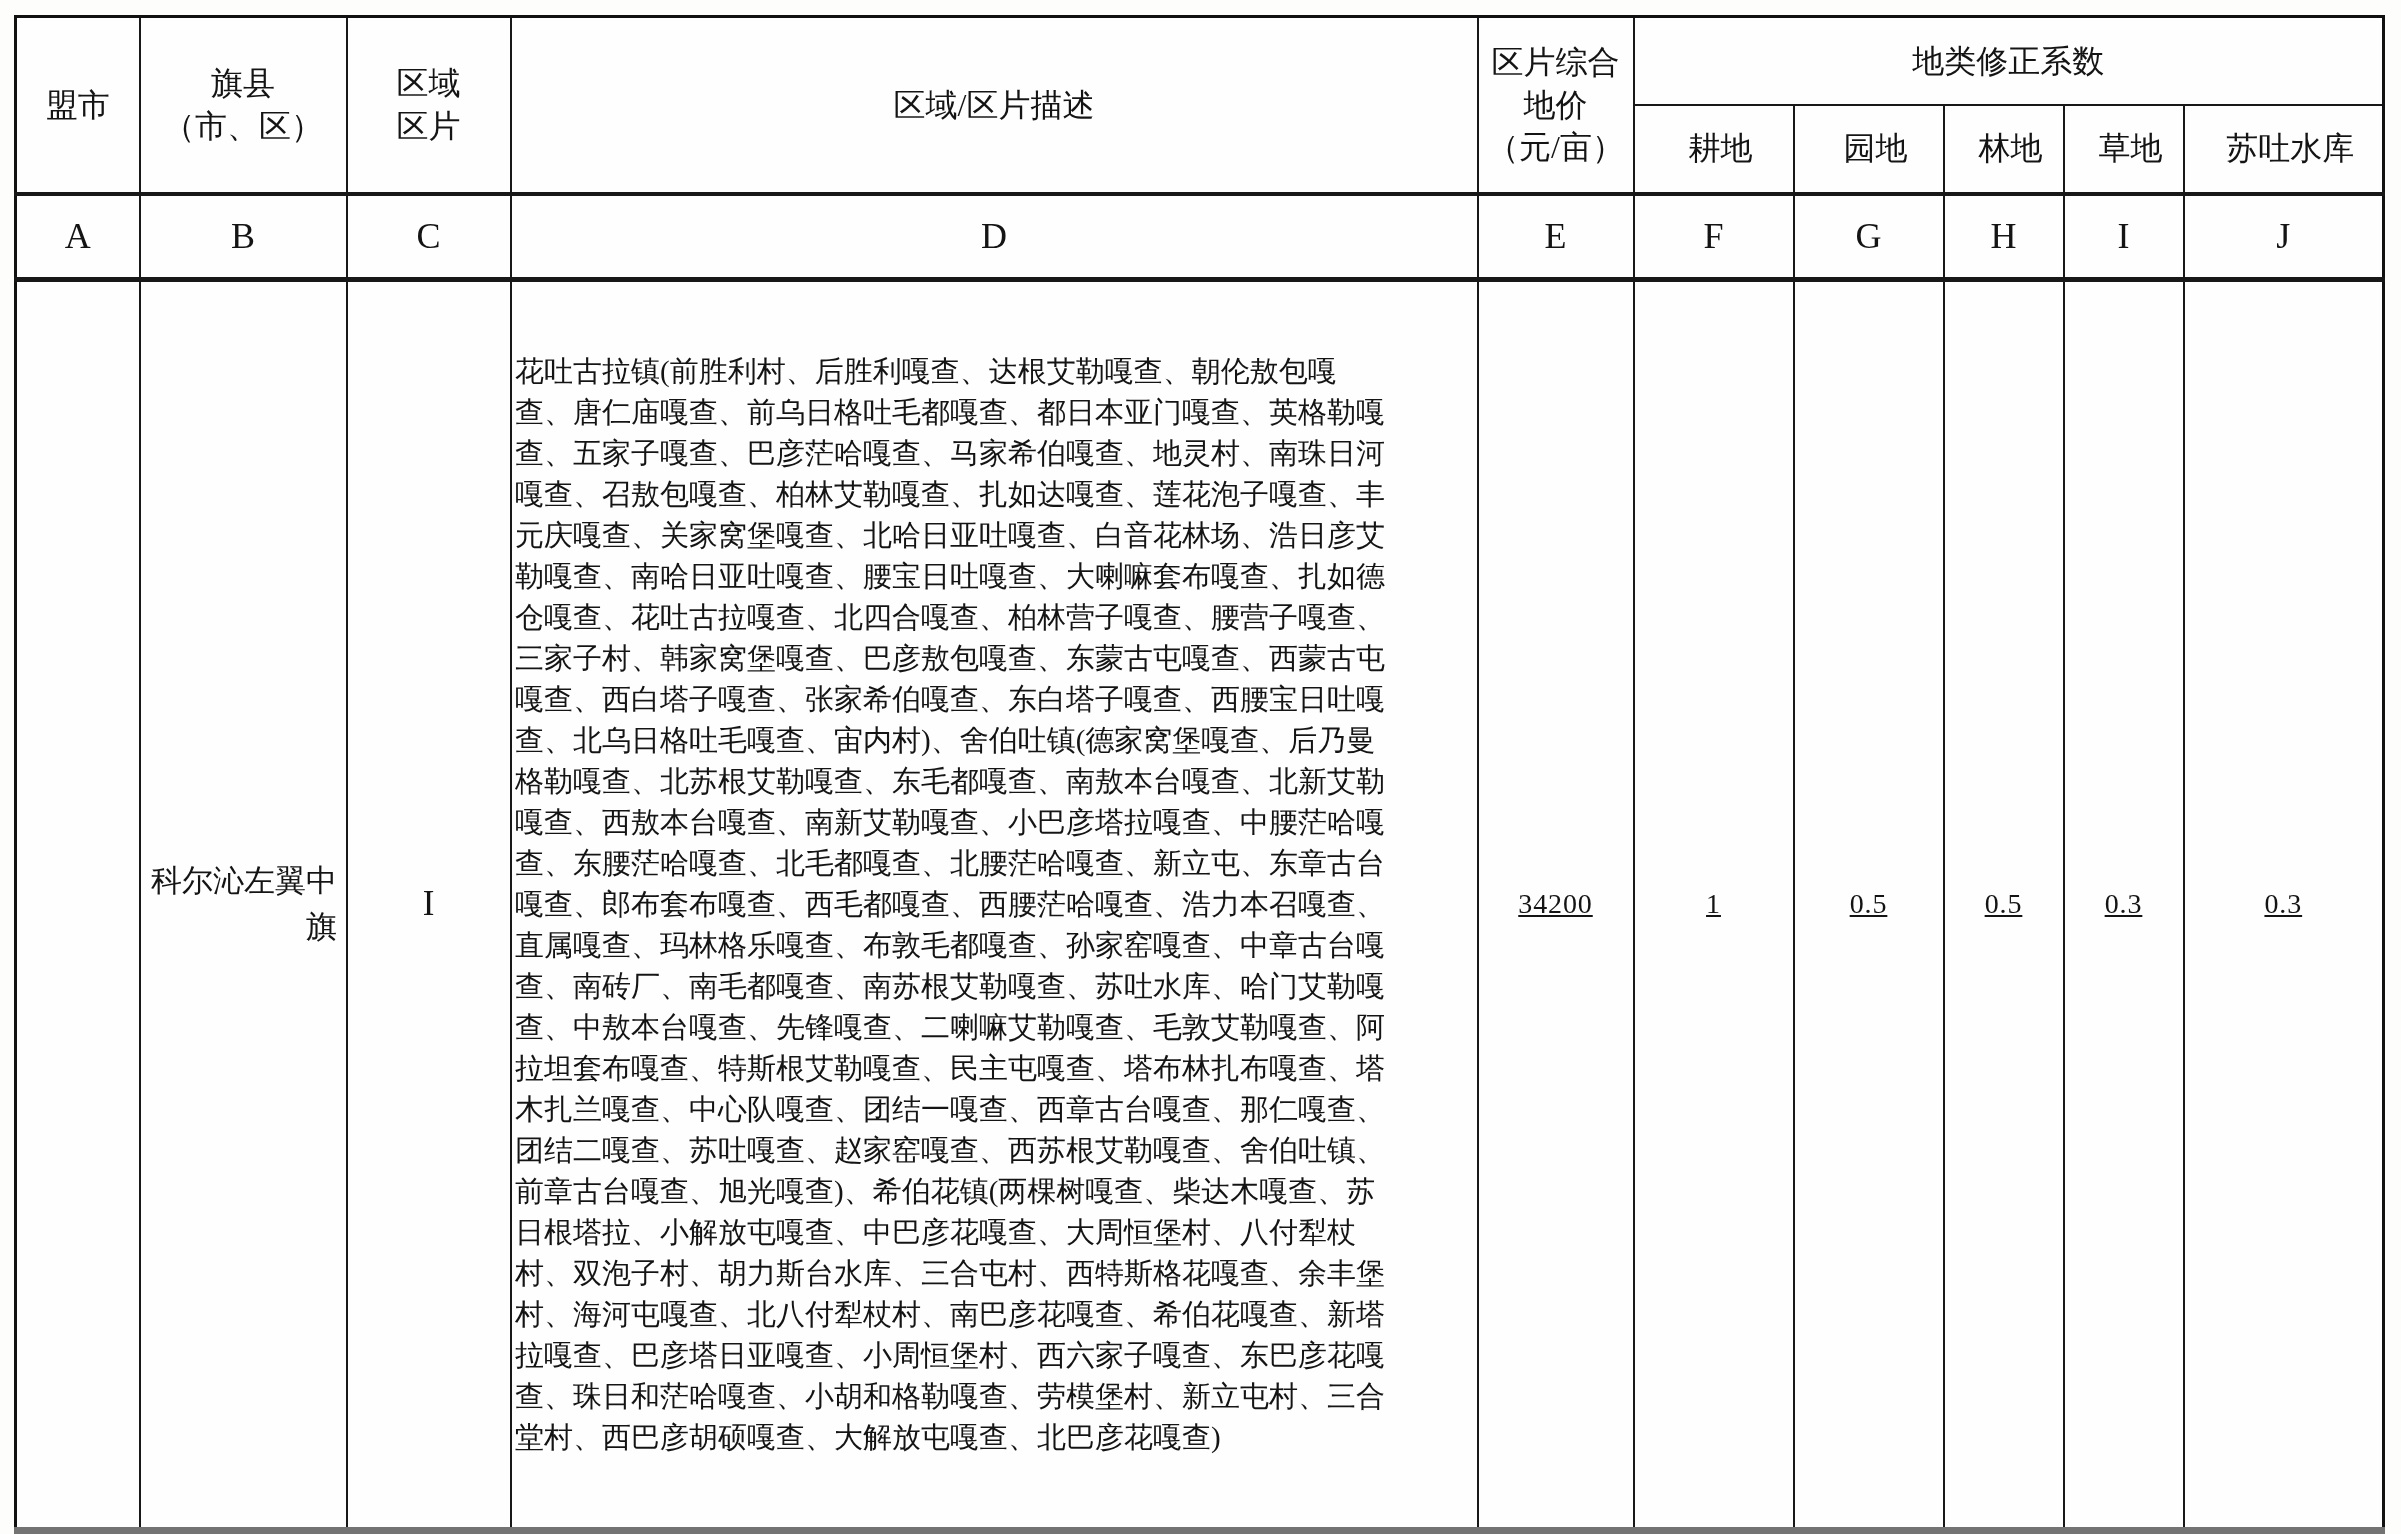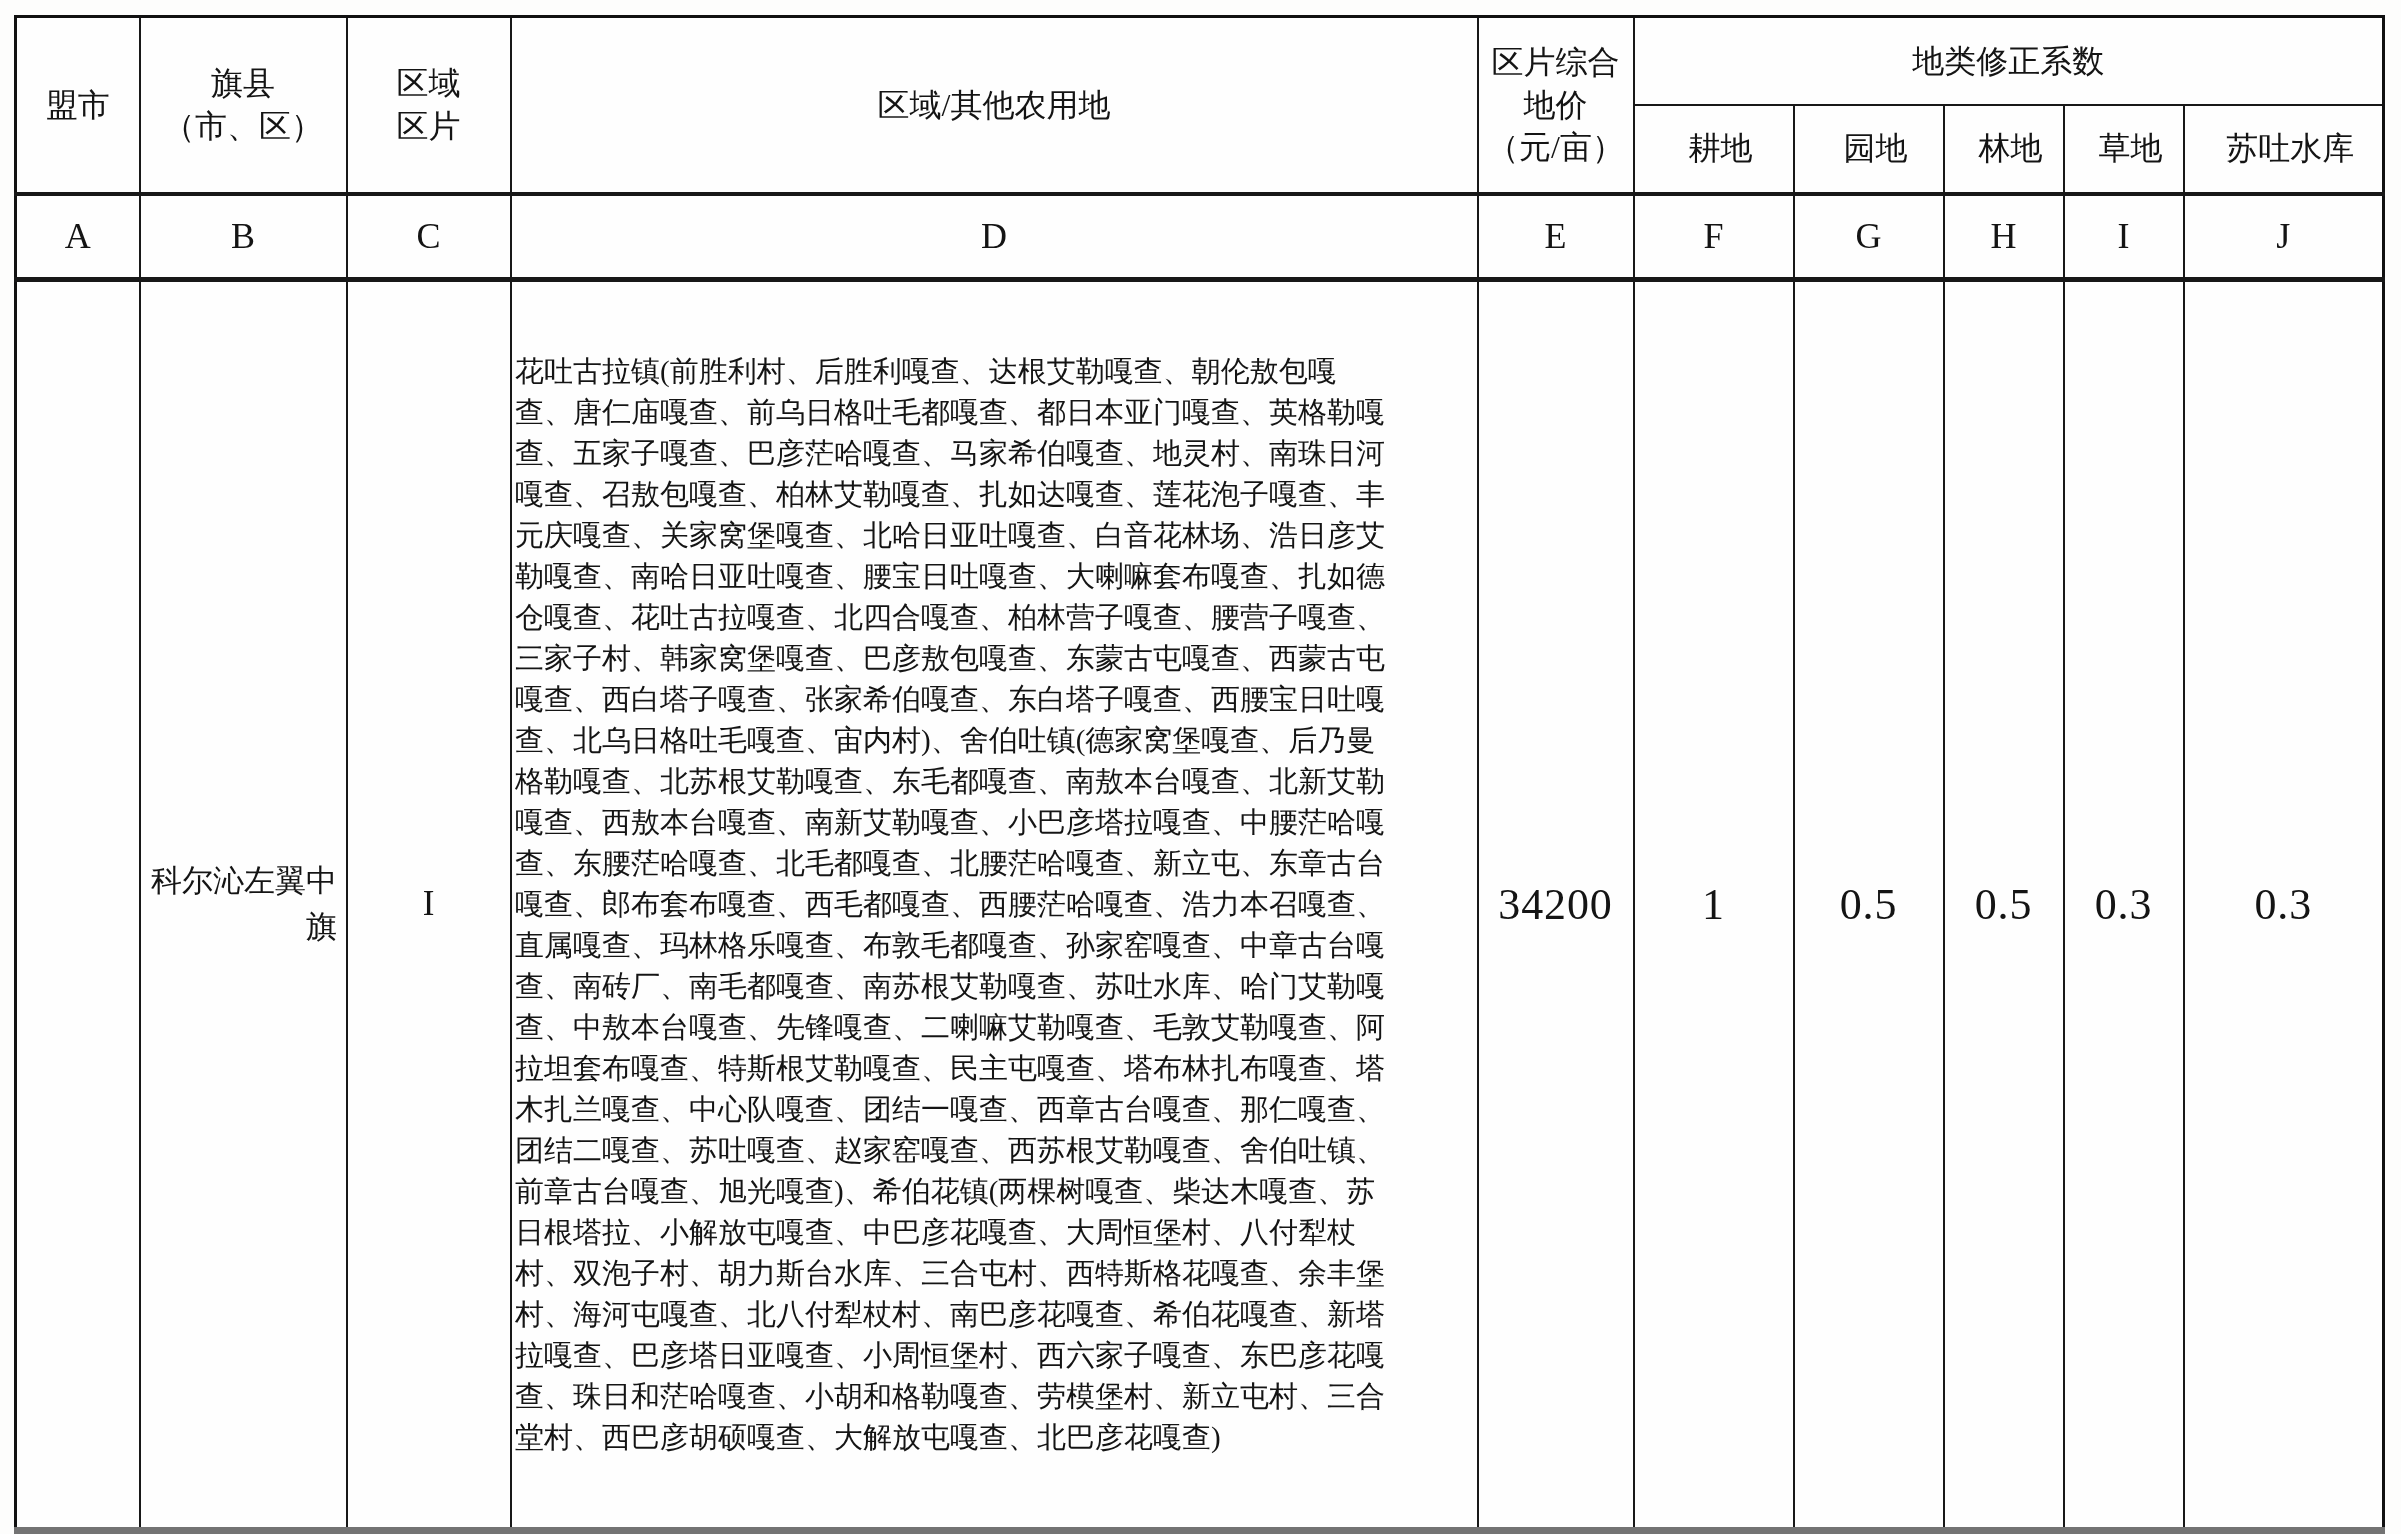--- a/index.html
+++ b/index.html
@@ -55,21 +55,21 @@
   }
   tr.datarow td.qupian { font-size: 35px; }
   tr.datarow td.desc {
     text-align: left;
     font-size: 29px;
     line-height: 41px;
     padding: 0 17.3px 0 3.5px;
     white-space: pre-line;
     vertical-align: middle;
   }
-  tr.datarow td.num { font-size: 44px; letter-spacing: 0.9px; }
+  tr.datarow td.num { font-size: 28px; letter-spacing: 0.9px; text-decoration: underline; }
   .multiline { white-space: pre-line; }
 </style>
 </head>
 <body>
 
 <div class="page">
   <table class="land-table">
     <colgroup>
       <col style="width:124px">
       <col style="width:207px">
@@ -83,21 +83,21 @@
       <col style="width:200px">
     </colgroup>
 
     <tbody>
         <tr class="hrow1">
       <th rowspan="2" class="multiline">盟市</th>
       <th rowspan="2" class="multiline">旗县
 （市、区）</th>
       <th rowspan="2" class="multiline">区域
 区片</th>
-      <th rowspan="2">区域/其他农用地</th>
+      <th rowspan="2">区域/区片描述</th>
       <th rowspan="2" class="multiline">区片综合
 地价
 （元/亩）</th>
       <th colspan="5">地类修正系数</th>
     </tr>
 
     <tr class="hrow2">
       <th>耕地</th>
       <th>园地</th>
       <th>林地</th>

